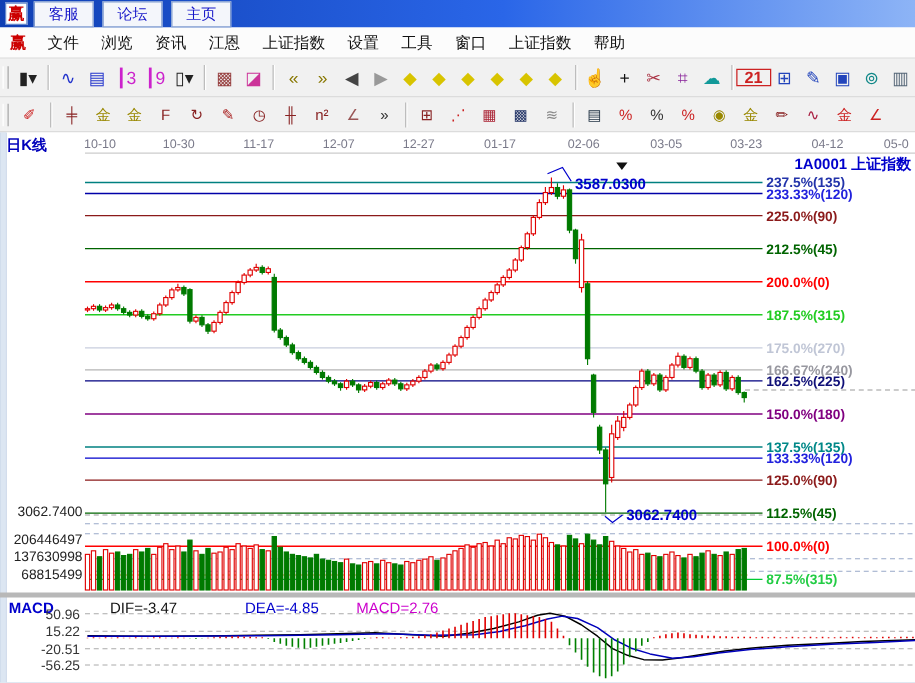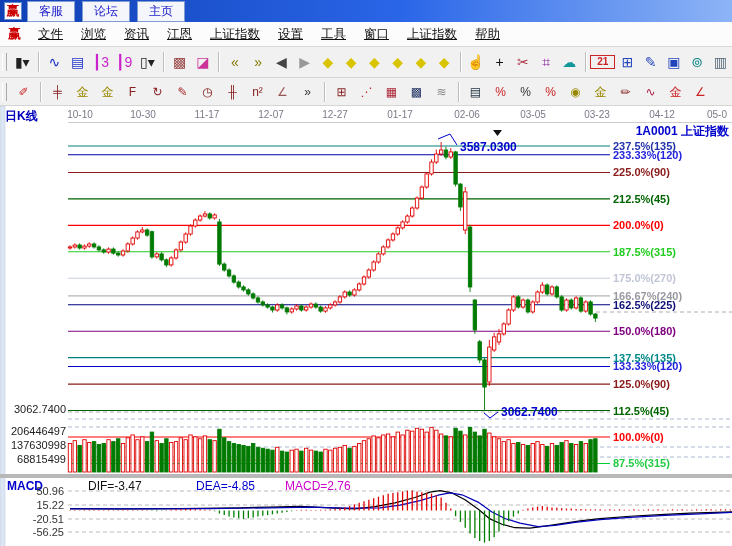--- a/index.html
+++ b/index.html
@@ -11,31 +11,31 @@
   .app-logo{background:#ffffff;color:#cc0000;font-weight:bold;font-size:13px;line-height:16px;
             width:16px;text-align:center;margin-right:5px;border:1px solid #6688cc;}
   .win-title{color:#ffffff;font-size:12px;flex:1;white-space:nowrap;overflow:hidden;}
   .tb-buttons{display:flex;gap:7px;margin-right:2px;}
   .tb-btn{background:#f4f6fb;border:1px solid #7f9bd0;color:#1515c8;font-size:12px;
           padding:1px 11px;cursor:pointer;font-family:inherit;}
   
   .menubar{height:24px;background:#fcfcfc;border-bottom:1px solid #d9d9d9;display:flex;
            align-items:center;padding:0 6px;}
   .menu-logo{color:#cc0000;font-weight:bold;font-size:13px;margin:0 8px 0 2px;}
-  .menu-item{font-size:12.5px;color:#111;padding:2px 9px;cursor:default;text-decoration:underline;}
+  .menu-item{font-size:12.5px;color:#111;padding:2px 9px;cursor:default;}
   
   .toolbar{background:#f1f1f1;display:flex;align-items:center;border-bottom:1px solid #d5d5d5;}
   .toolbar.r1{height:30px;}
   .toolbar.r2{height:27px;}
   .grip{width:3px;height:18px;border-left:1px solid #ffffff;border-right:1px solid #a8a8a8;margin:0 4px 0 2px;}
   .tbtn{width:24px;height:22px;display:flex;align-items:center;justify-content:center;
         font-size:14px;line-height:1;cursor:pointer;border:1px solid transparent;}
   .r2 .tbtn{width:23px;height:20px;font-size:12px;}
   .tsep{width:1px;height:20px;background:#bdbdbd;box-shadow:1px 0 0 #ffffff;margin:0 4px;}
-  .cal{font-size:10px;font-weight:bold;border:1px solid currentColor;padding:0 6px;line-height:12px;text-align:center;}
+  .cal{font-size:13px;font-weight:bold;border:1px solid currentColor;padding:0 6px;line-height:12px;text-align:center;}
   
   .chartwrap{position:relative;height:442px;background:#ffffff;}
   svg text{font-family:"Liberation Sans",sans-serif;}
 </style>
 </head>
 <body>
 
 <div class="window">
 
   <div class="titlebar">

